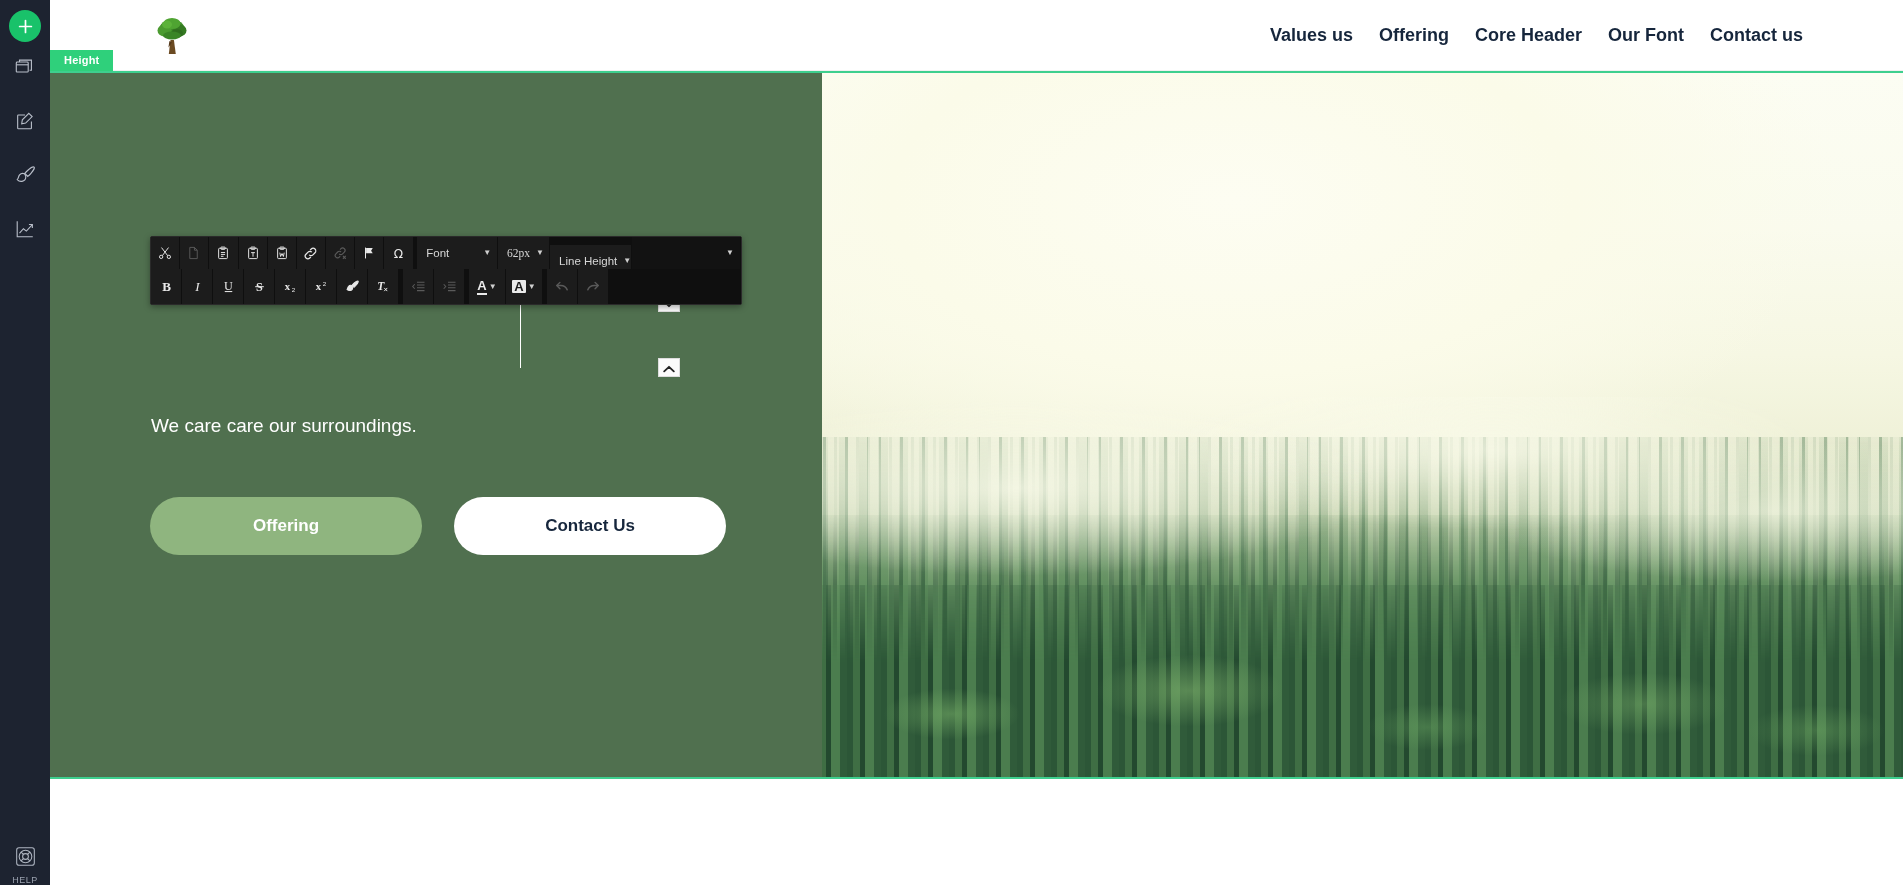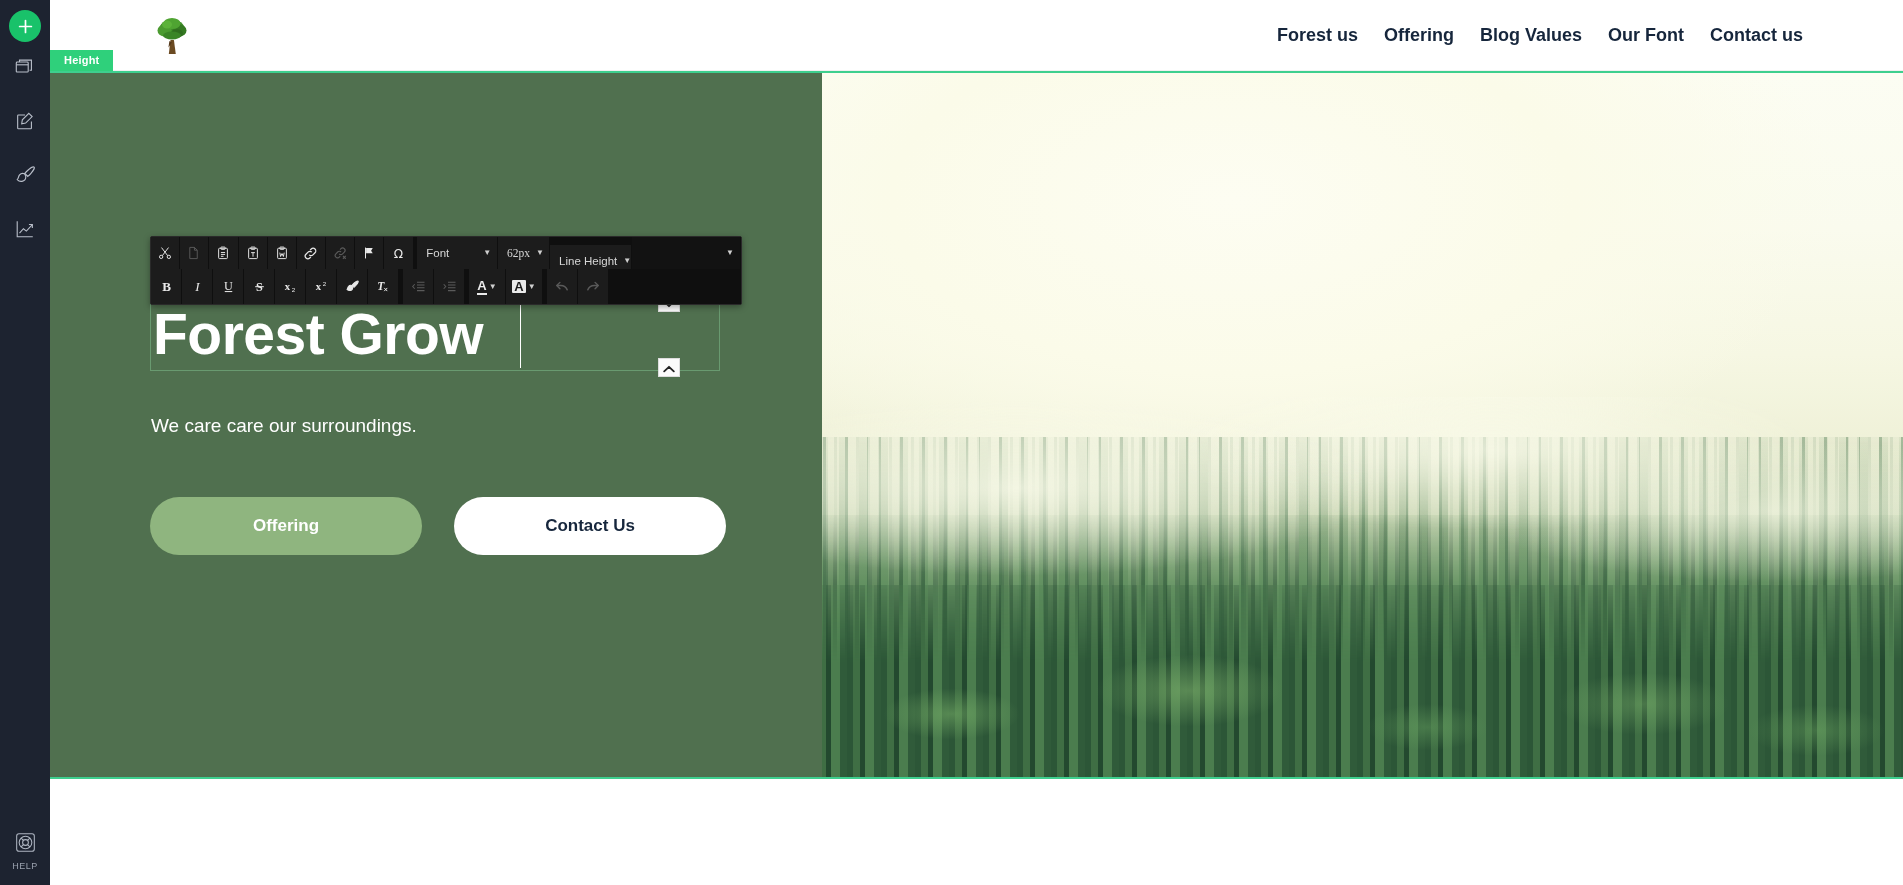--- a/index.html
+++ b/index.html
@@ -29,21 +29,21 @@
   }
   .rail-add svg { display: block; }
   .rail-item {
     width: 50px; height: 54px;
     display: flex; align-items: center; justify-content: center;
     cursor: pointer; flex: none;
   }
   .rail-item:first-of-type { margin-top: 14px; }
   .rail-spacer { flex: 1 1 auto; }
   .rail-help {
-    width: 50px; margin-bottom: 14px;
+    width: 50px; 
     display: flex; flex-direction: column; align-items: center; gap: 3px;
     cursor: pointer;
   }
   .rail-help-label {
     color: #9aa1ae; font-size: 9px; letter-spacing: .5px;
     font-family: "Liberation Sans", sans-serif;
   }
 
   
   .canvas {
@@ -399,38 +399,35 @@
           <ellipse cx="13.5" cy="18.5" rx="7" ry="6" fill="#4b9b30"></ellipse>
           <ellipse cx="28.5" cy="18.5" rx="7" ry="6" fill="#357a22"></ellipse>
           <ellipse cx="21" cy="11.5" rx="8.5" ry="5.5" fill="#4fa432"></ellipse>
           <ellipse cx="16" cy="12.5" rx="5" ry="4" fill="#5cb23a"></ellipse>
           <ellipse cx="26" cy="21.5" rx="6" ry="4.2" fill="#2f6d1e"></ellipse>
           <ellipse cx="21" cy="23.5" rx="9" ry="4" fill="#3a8526"></ellipse>
         </svg>
       </div>
 
       <nav class="nav">
-        <a>Forest us</a>
+        <a>Values us</a>
         <a>Offering</a>
-        <a>Blog Values</a>
+        <a>Core Header</a>
         <a>Our Font</a>
         <a>Contact us</a>
       </nav>
     </div>
 
     <div class="section-tag">Height</div>
 
     <div class="hero">
 
       <div class="hero-left">
         <div class="hero-inner">
 
-          <div class="heading-box">
-            <div class="heading-text">Forest Grow</div>
-          </div>
           <div class="caret"></div>
 
           <div class="hero-sub">We care care our surroundings.</div>
 
           <div class="cta-row">
             <button class="btn btn-primary">Offering</button>
             <button class="btn btn-secondary">Contact Us</button>
           </div>
 
           <div class="move-btn move-down">

